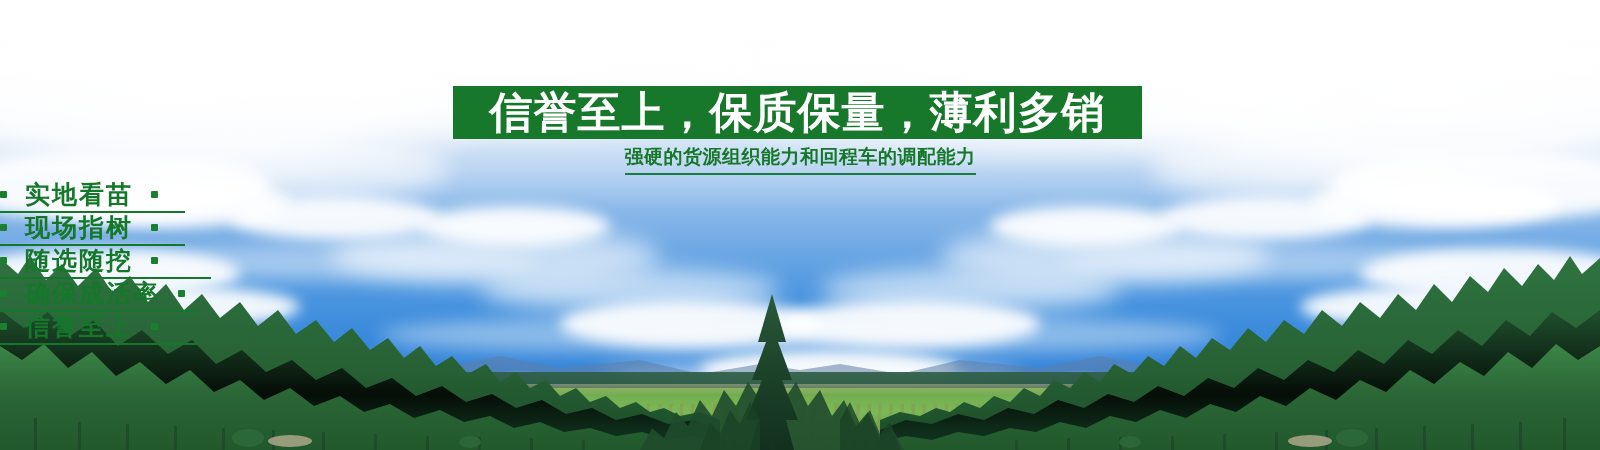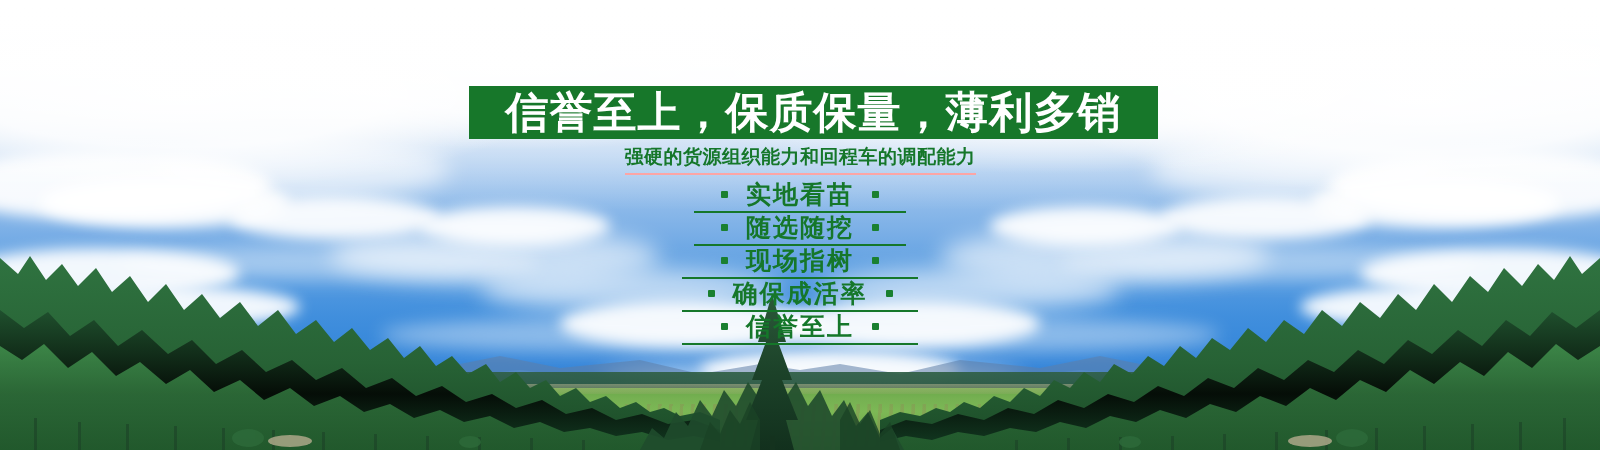--- a/index.html
+++ b/index.html
@@ -150,21 +150,20 @@
   .headline-bar {
     position: absolute;
     left: 453px;
     top: 86px;
     width: 689px;
     height: 53px;
     background: #17772a;
     display: flex;
     align-items: center;
     justify-content: center;
-    margin-left: 16px;
   }
   .headline-text {
     color: #ffffff;
     font-size: 43px;
     font-weight: bold;
     letter-spacing: 1px;
     line-height: 1;
     white-space: nowrap;
     font-family: "DejaVu Sans", "Liberation Sans", sans-serif;
   }
@@ -175,32 +174,32 @@
     top: 144px;
     text-align: center;
   }
   .subtitle {
     display: inline-block;
     color: #15772a;
     font-size: 19px;
     font-weight: bold;
     letter-spacing: 0.5px;
     padding-bottom: 3px;
-    border-bottom: 2px solid #fca5a5;
+    border-bottom: 2px solid #15803d;
     white-space: nowrap;
     font-family: "DejaVu Sans", "Liberation Sans", sans-serif;
   }
 
   .feature-list {
     position: absolute;
     left: 0; right: 0;
     top: 178px;
     display: flex;
     flex-direction: column;
-    align-items: center;
+    align-items: flex-start;
   }
   .feature-row {
     display: flex;
     align-items: center;
     justify-content: center;
     gap: 18px;
     height: 33px;
     position: relative;
   }
   .feature-row + .feature-row::before {
@@ -434,26 +433,26 @@
     </div>
 
     <div class="feature-list">
       <div class="feature-row">
         <span class="feature-dot"></span>
         <span class="feature-label">实地看苗</span>
         <span class="feature-dot"></span>
       </div>
       <div class="feature-row">
         <span class="feature-dot"></span>
-        <span class="feature-label">随选随挖</span>
+        <span class="feature-label">现场指树</span>
         <span class="feature-dot"></span>
       </div>
       <div class="feature-row">
         <span class="feature-dot"></span>
-        <span class="feature-label">现场指树</span>
+        <span class="feature-label">随选随挖</span>
         <span class="feature-dot"></span>
       </div>
       <div class="feature-row wide">
         <span class="feature-dot"></span>
         <span class="feature-label">确保成活率</span>
         <span class="feature-dot"></span>
       </div>
       <div class="feature-row wide">
         <span class="feature-dot"></span>
         <span class="feature-label">信誉至上</span>

